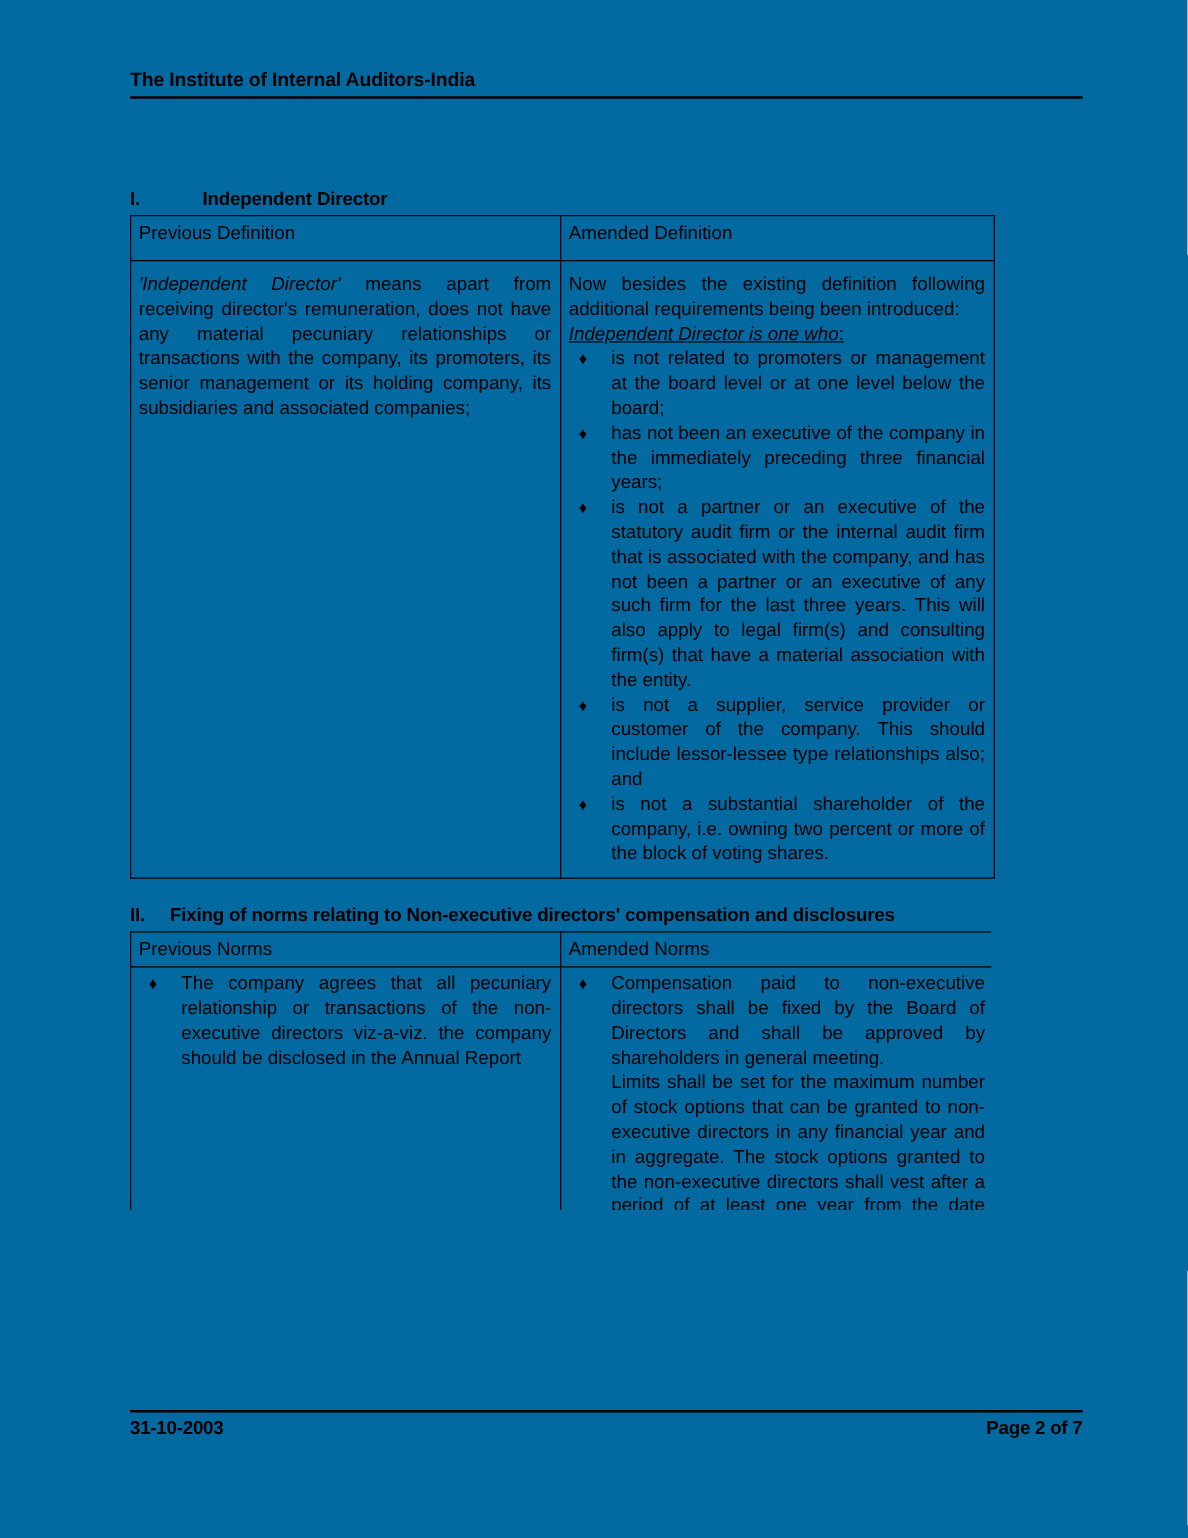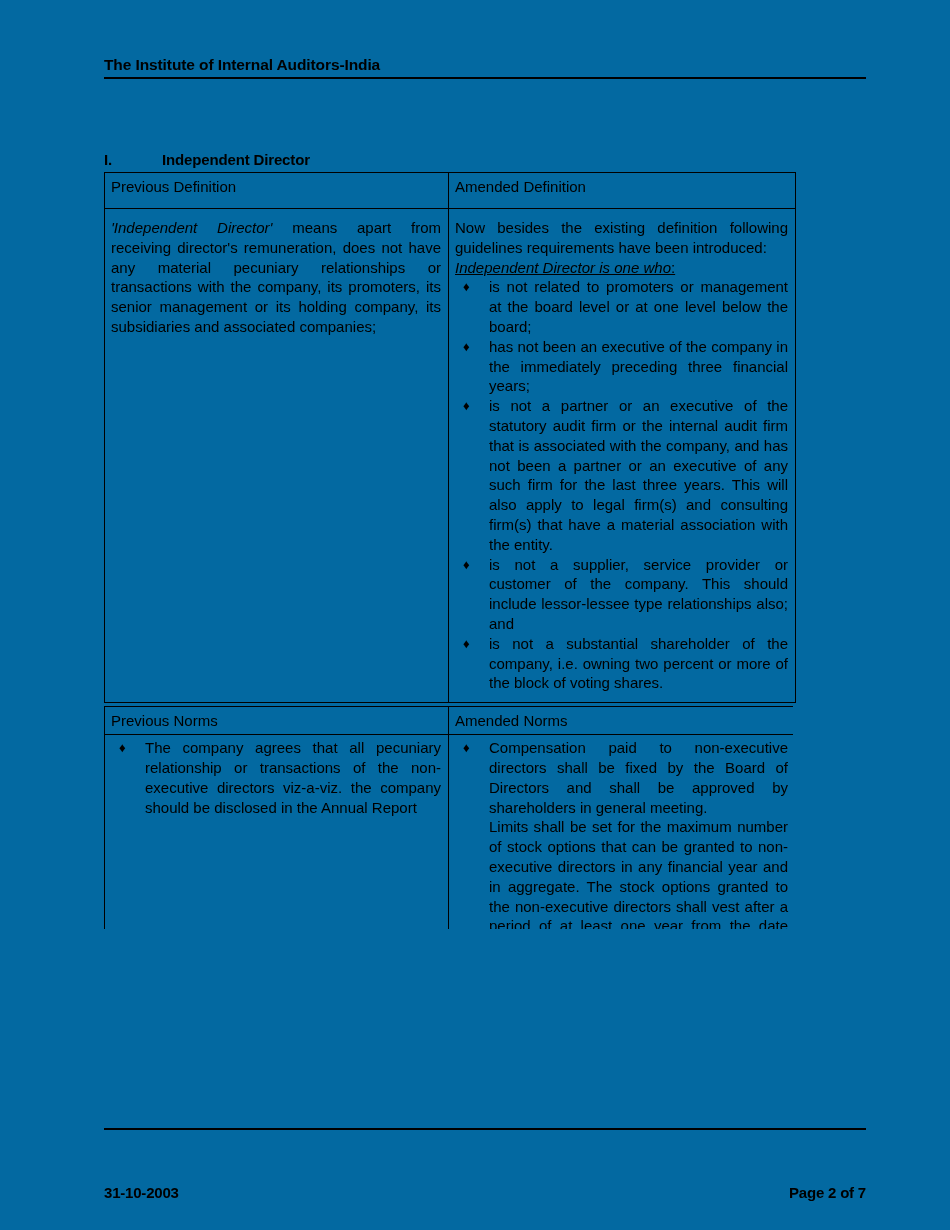--- a/index.html
+++ b/index.html
@@ -55,23 +55,22 @@
   .doc-footer-rule {
     border-top: 2.2px solid #000;
     width: 762px;
   }
   .doc-footer-row {
     display: flex;
     justify-content: space-between;
     align-items: flex-end;
     font-size: 15px;
     font-weight: bold;
-    padding-top: 21px;
+    padding-top: 4px;
     letter-spacing: -0.2px;
-    margin-top: 33px;
   }
 
   
   .section-heading {
     font-size: 15px;
     font-weight: bold;
     line-height: 19px;
     display: flex;
     white-space: pre;
     letter-spacing: -0.15px;
@@ -194,21 +193,21 @@
       <tr>
 
         <td class="col-left">
           <div class="body-cell">
             <p class="just"><span class="ital">'Independent Director'</span><span> means apart from receiving director's remuneration, does not have any material pecuniary relationships or transactions with the company, its promoters, its senior management or its holding company, its subsidiaries and associated companies;</span></p>
           </div>
         </td>
 
         <td class="col-right">
           <div class="body-cell">
-            <p class="just">Now besides the existing definition following guidelines requirements have been introduced:</p>
+            <p class="just">Now besides the existing definition following additional requirements being been introduced:</p>
             <p class="just nojust"><span class="ital">Independent Director is one who</span><span>:</span></p>
             <ul class="bul">
               <li>
                 <span class="bullet">♦</span>
                 <span class="cont">is not related to promoters or management at the board level or at one level below the board;</span>
               </li>
               <li>
                 <span class="bullet">♦</span>
                 <span class="cont">has not been an executive of the company in the immediately preceding three financial years;</span>
               </li>
@@ -225,20 +224,24 @@
                 <span class="cont">is not a substantial shareholder of the company, i.e. owning two percent or more of the block of voting shares.</span>
               </li>
             </ul>
           </div>
         </td>
       </tr>
     </tbody>
       </table>
 
 
+    <div class="section-heading gap-before-sec2">
+      <span class="sec-num-2">II.</span>
+      <span>Fixing of norms relating to Non-executive directors' compensation and disclosures</span>
+    </div>
 
     <div class="clip-wrap" style="height:226px;">
       <table class="cmp tbl-gap">
         <tbody>
             <tr>
           <td class="col-left">
             <div class="hdr-cell">Previous Norms</div>
           </td>
           <td class="col-right">
             <div class="hdr-cell">Amended Norms</div>

